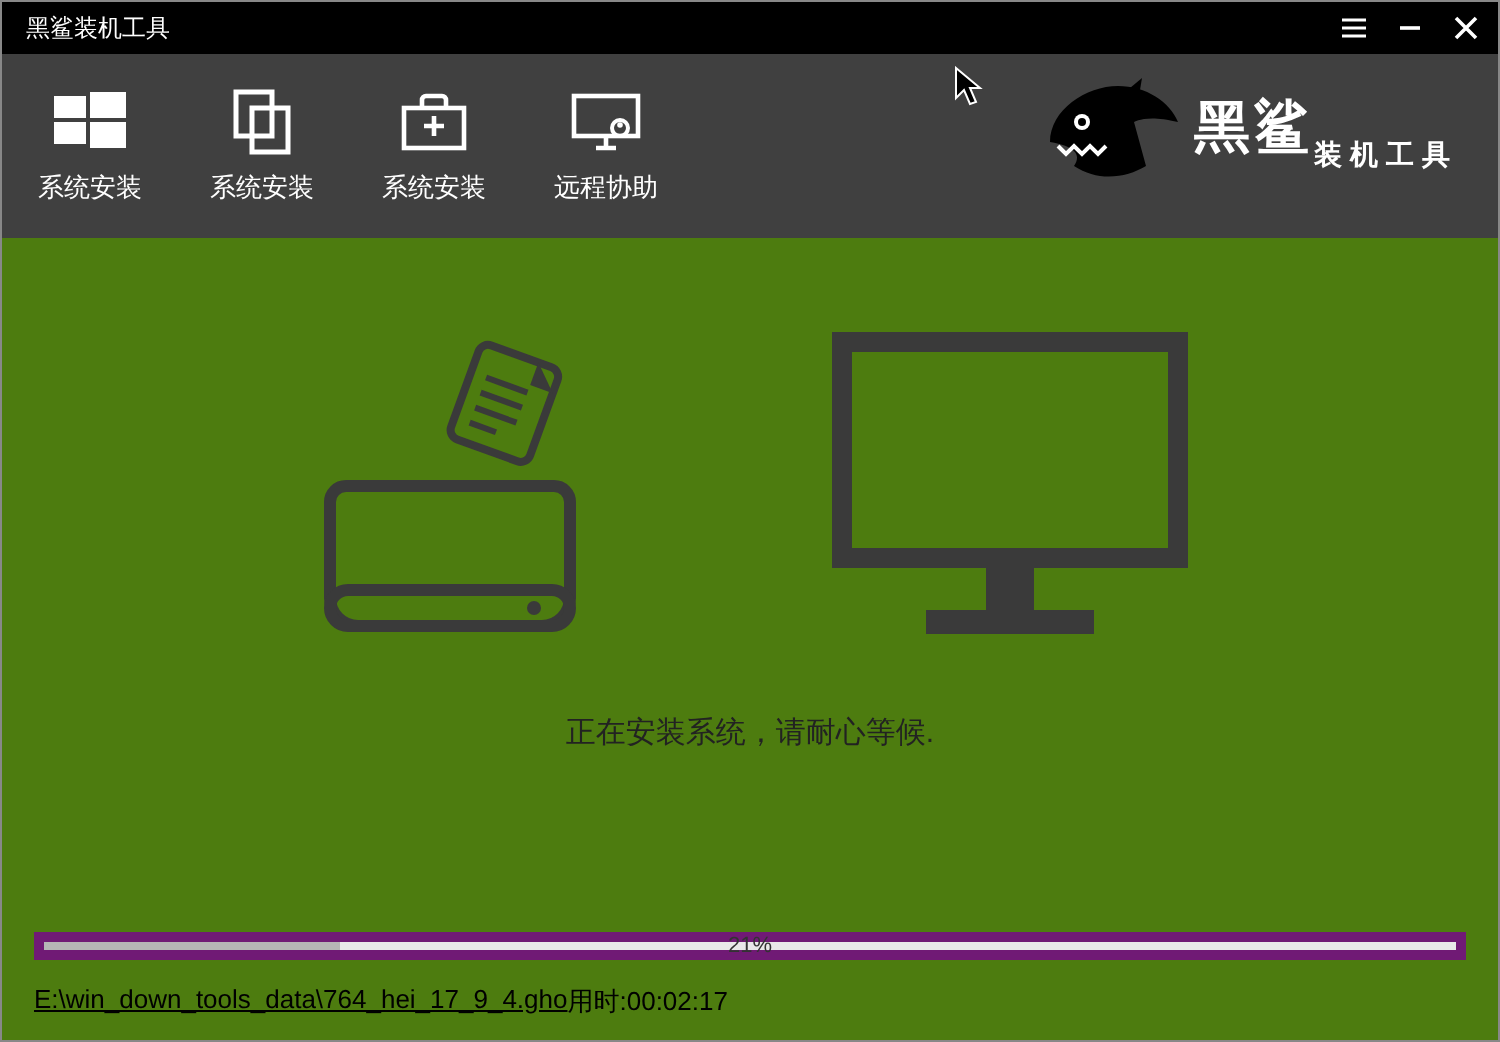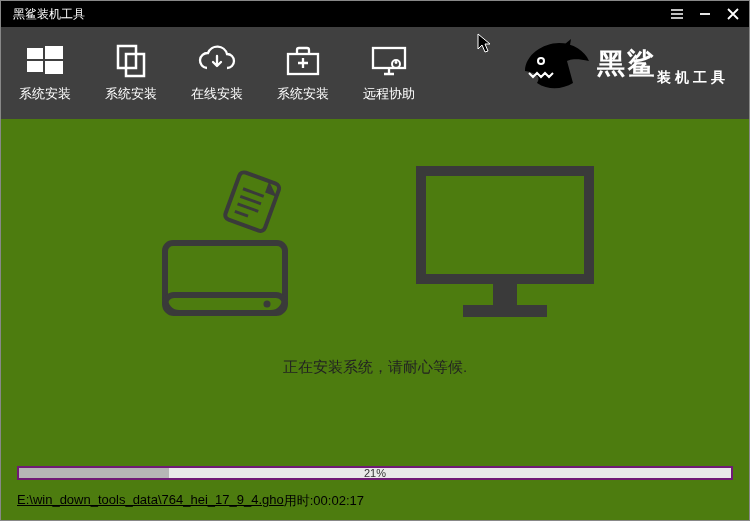--- a/index.html
+++ b/index.html
@@ -13,21 +13,21 @@
   .tool-item .icon { height:36px; display:flex; align-items:center; justify-content:center; }
   .tool-item .label { font-size:13px; }
   .brand { position:absolute; right:20px; top:10px; display:flex; align-items:center; gap:6px; }
   .brand .cn { display:flex; flex-direction:row; color:#fff; }
   .brand .cn .big { font-size:28px; font-weight:900; letter-spacing:2px; line-height:1; }
   .brand .cn .small { font-size:14px; font-weight:700; letter-spacing:4px; margin-top:19px; }
   .content { height: calc(521px - 26px - 92px); background:#4d7c0f; position:relative; }
   .illus { display:flex; justify-content:center; gap:110px; align-items:flex-end; padding-top:46px; }
   .status-area { text-align:center; font-size:15px; color:#222; margin-top:28px; line-height:1.9; }
   .progress-wrap { position:absolute; left:16px; right:16px; bottom:42px; }
-  .progress-bar { height:14px; border:2px solid #701a75; background:#e9e9e9; position:relative; }
+  .progress-bar { height:14px; border:5px solid #701a75; background:#e9e9e9; position:relative; }
   .progress-fill { height:100%; background:#b6b6b6; width:0%; }
   .progress-text { position:absolute; left:0; right:0; top:0; bottom:0; display:flex; align-items:center; justify-content:center; font-size:11px; color:#333; }
   .footer { position:absolute; left:16px; right:16px; bottom:12px; display:flex; font-size:13px; color:#000; }
   .footer .path { text-decoration:underline; cursor:pointer; }
   .cursor { position:absolute; left:476px; top:6px; pointer-events:none; }
   svg { display:block; }
 </style>
 </head>
 <body>
 
@@ -71,29 +71,20 @@
   <div class="tool-item">
     <div class="icon">
       <svg width="34" height="34" viewBox="0 0 34 34">
           <rect x="4" y="2" width="18" height="22" fill="none" stroke="#fff" stroke-width="2.5"></rect>
           <rect x="12" y="10" width="18" height="22" fill="none" stroke="#fff" stroke-width="2.5"></rect>
         </svg>
     </div>
     <span class="label">系统安装</span>
   </div>
 
-  <div class="tool-item">
-    <div class="icon">
-      <svg width="40" height="34" viewBox="0 0 40 34">
-          <path d="M30 24a7 7 0 0 0 0-14 10 10 0 0 0-19-1A7 7 0 0 0 10 24" fill="none" stroke="#fff" stroke-width="2.3"></path>
-          <path d="M20 12v10m0 0l-4-4m4 4l4-4" fill="none" stroke="#fff" stroke-width="2.3" stroke-linecap="round"></path>
-        </svg>
-    </div>
-    <span class="label">在线安装</span>
-  </div>
 
   <div class="tool-item">
     <div class="icon">
       <svg width="36" height="34" viewBox="0 0 36 34">
           <rect x="3" y="10" width="30" height="20" fill="none" stroke="#fff" stroke-width="2.3"></rect>
           <path d="M12 10V6a2 2 0 0 1 2-2h8a2 2 0 0 1 2 2v4" fill="none" stroke="#fff" stroke-width="2.3"></path>
           <path d="M18 14v10M13 19h10" stroke="#fff" stroke-width="2.3"></path>
         </svg>
     </div>
     <span class="label">系统安装</span>

